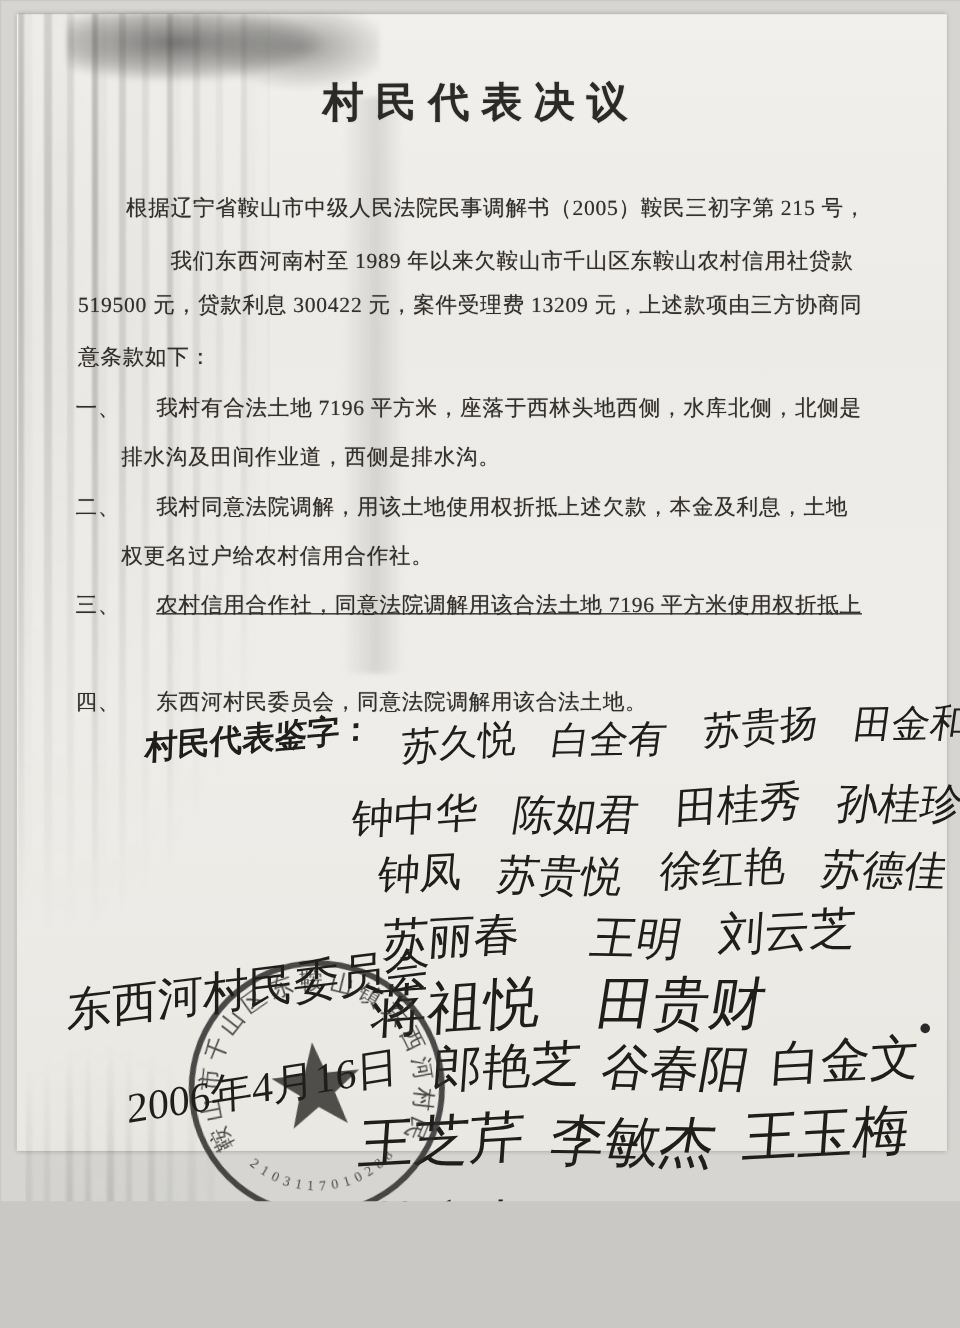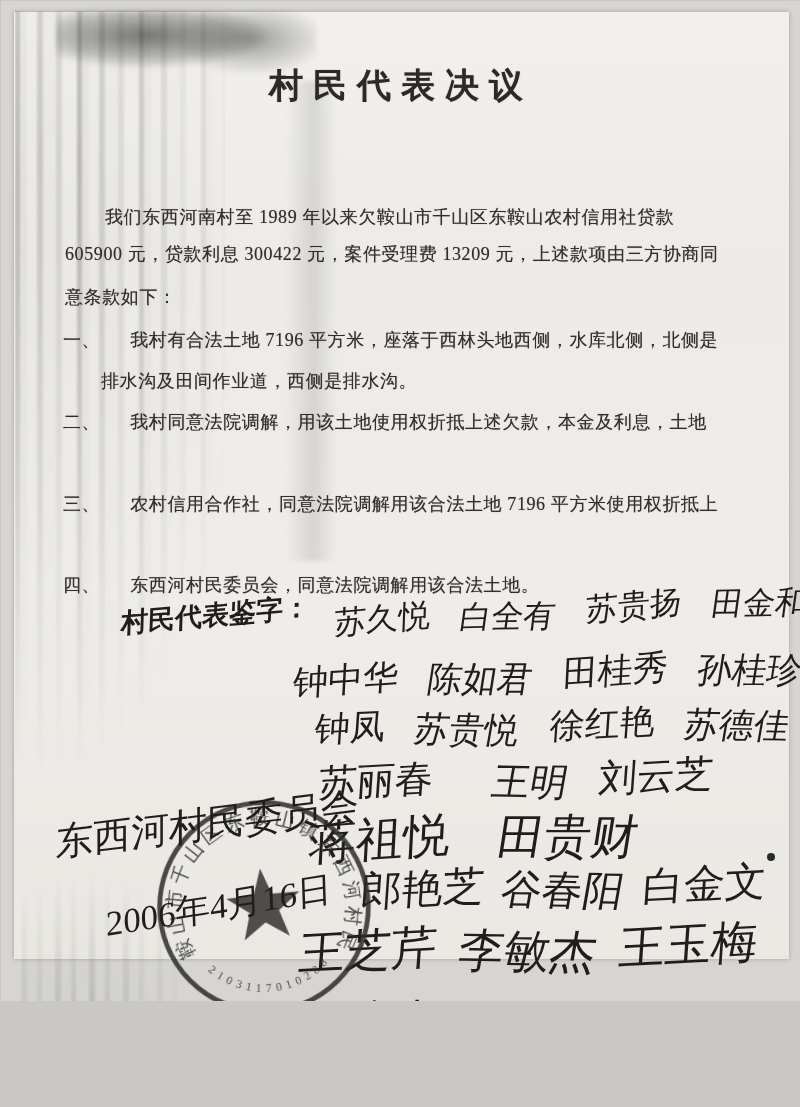--- a/index.html
+++ b/index.html
@@ -36,28 +36,28 @@
     background:repeating-linear-gradient(90deg, rgba(60,60,60,.18) 0 3px, transparent 3px 11px, rgba(80,80,80,.12) 11px 13px, transparent 13px 27px);
     filter:blur(1px);opacity:.7;}
   
   .title{position:absolute;left:0;top:62px;width:800px;text-align:center;
     font-size:34px;font-weight:600;letter-spacing:10px;color:#2c2a27;
     text-shadow:0 0 1px rgba(50,50,50,.55);}
   .line{position:absolute;font-size:18px;color:#332f2b;letter-spacing:.6px;white-space:nowrap;
     text-shadow:0 0 .8px rgba(60,60,60,.6);}
   .line .num{display:inline-block;margin-right:30px;}
   .l1{left:104px;top:160px;}
-  .l2{left:104px;top:204px;}
+  .l2{left:104px;top:204px;padding-left:37px;}
   .l3{left:64px;top:241px;}
   .l4{left:64px;top:284px;text-align:center;}
   .l5{left:62px;top:327px;font-family:Liberation Serif, serif;}
   .l6{left:100px;top:368px;}
   .l7{left:62px;top:409px;}
   .l8{left:100px;top:450px;}
-  .l9{left:62px;top:491px;}
+  .l9{left:62px;top:491px;text-decoration:underline;}
   .l10{left:100px;top:533px;}
   .l11{left:62px;top:572px;}
   
   .hand{position:absolute;color:#201e1b;white-space:nowrap;
     font-family:"Liberation Serif","DejaVu Serif",serif;}
   .hand span{display:inline-block;transform:skewX(-7deg) rotate(-2deg);}
   .sig span{margin-right:30px;}
   .sig span:nth-child(even){transform:skewX(-9deg) rotate(2deg) translateY(4px);}
   .sig-label{left:120px;top:596px;font-size:27px;transform:rotate(-3deg);font-weight:600;}
   .sig-r1{left:333px;top:586px;font-size:32px;transform:rotate(-3deg);}
@@ -89,26 +89,28 @@
 <div class="scan">
   <div class="paper"></div>
   <div class="streaks-left"></div>
   <div class="streaks-bottomleft"></div>
   <div class="blotch-top"></div>
   <div class="smudge-center"></div>
   <div class="speckle-bottom"></div>
 
   <div class="title">村民代表决议</div>
 
+  <div class="line l1"><span>根据辽宁省鞍山市中级人民法院民事调解书（2005）鞍民三初字第 215 号，</span></div>
   <div class="line l2"><span>我们东西河南村至 1989 年以来欠鞍山市千山区东鞍山农村信用社贷款</span></div>
-  <div class="line l3"><span>605900 元，贷款利息 300422 元，案件受理费 13209 元，上述款项由三方协商同</span></div>
+  <div class="line l3"><span>519500 元，贷款利息 300422 元，案件受理费 13209 元，上述款项由三方协商同</span></div>
   <div class="line l4"><span>意条款如下：</span></div>
   <div class="line l5"><span class="num">一、</span><span>我村有合法土地 7196 平方米，座落于西林头地西侧，水库北侧，北侧是</span></div>
   <div class="line l6"><span>排水沟及田间作业道，西侧是排水沟。</span></div>
   <div class="line l7"><span class="num">二、</span><span>我村同意法院调解，用该土地使用权折抵上述欠款，本金及利息，土地</span></div>
+  <div class="line l8"><span>权更名过户给农村信用合作社。</span></div>
   <div class="line l9"><span class="num">三、</span><span>农村信用合作社，同意法院调解用该合法土地 7196 平方米使用权折抵上</span></div>
   <div class="line l11"><span class="num">四、</span><span>东西河村民委员会，同意法院调解用该合法土地。</span></div>
 
   <div class="hand sig-label"><span>村民代表鉴字：</span></div>
 
   <div class="hand sig sig-r1">
     <span>苏久悦</span><span>白全有</span><span>苏贵扬</span><span>田金和</span>
   </div>
   <div class="hand sig sig-r2">
     <span>钟中华</span><span>陈如君</span><span>田桂秀</span><span>孙桂珍</span>

